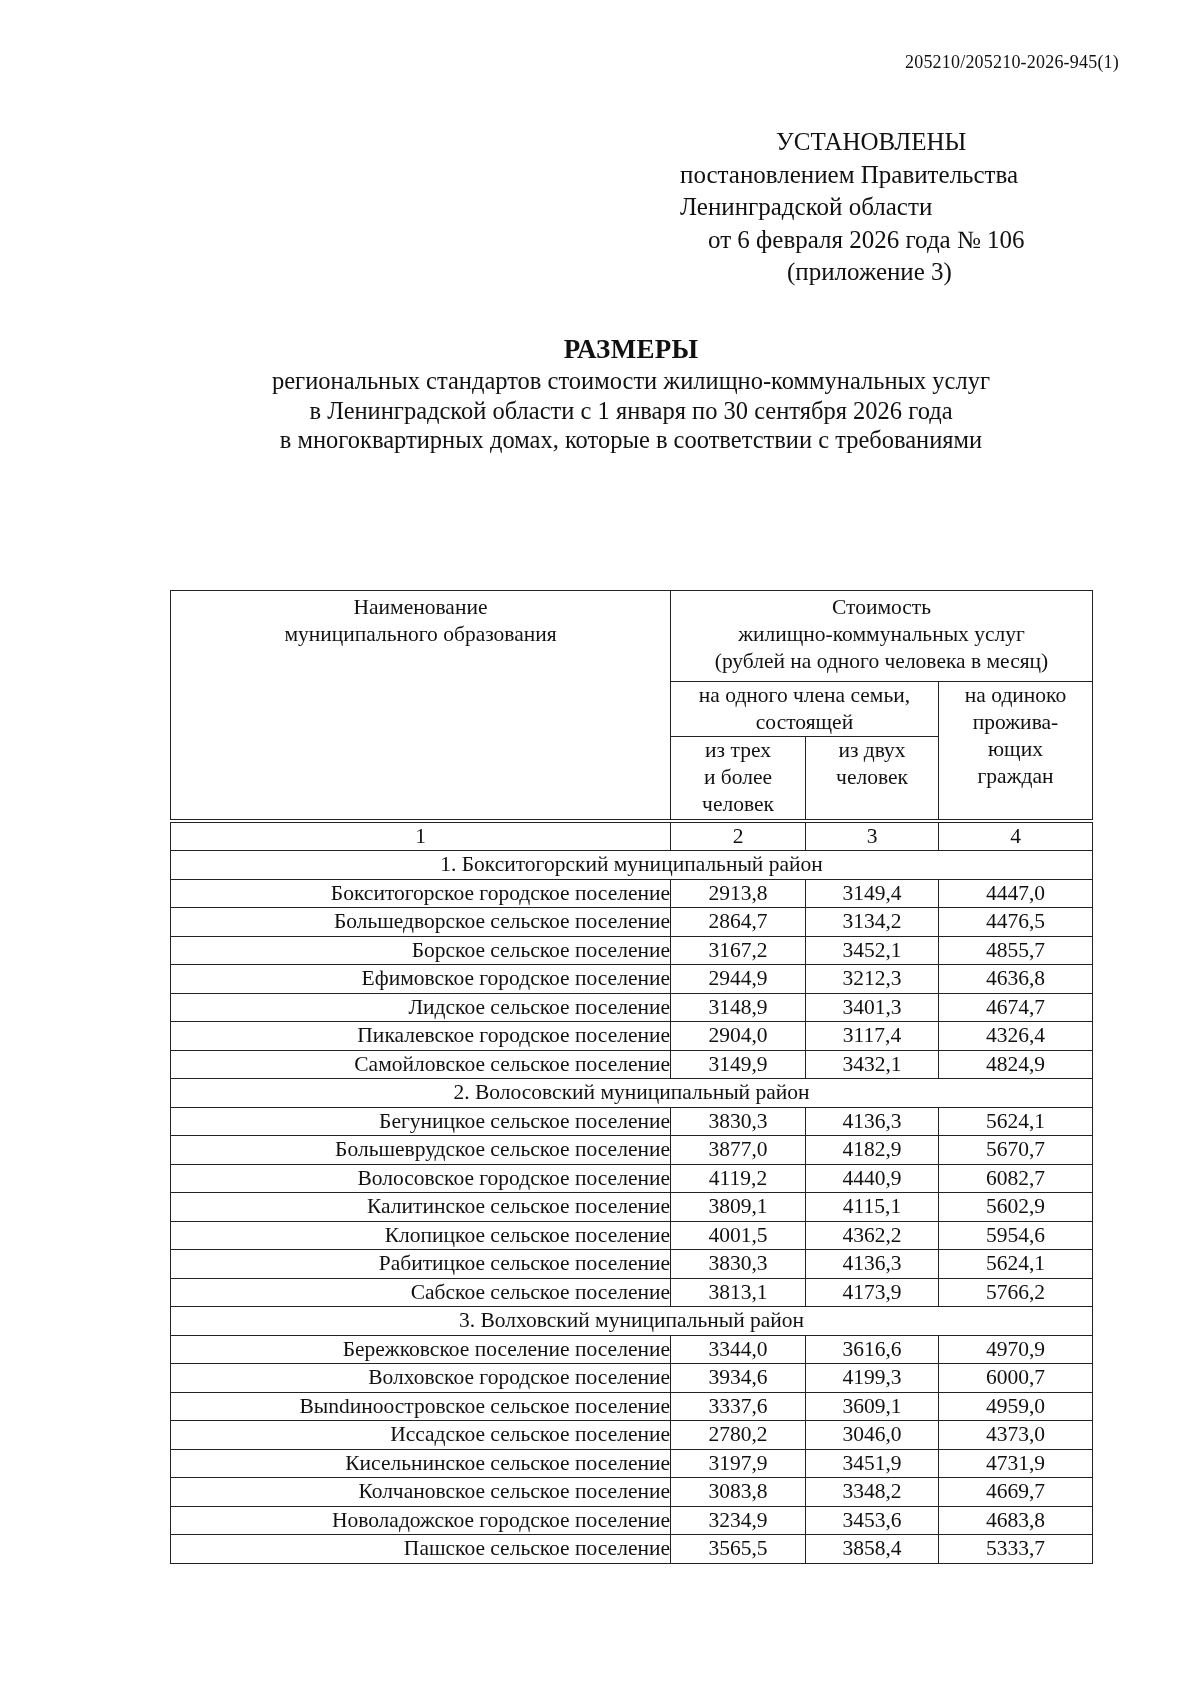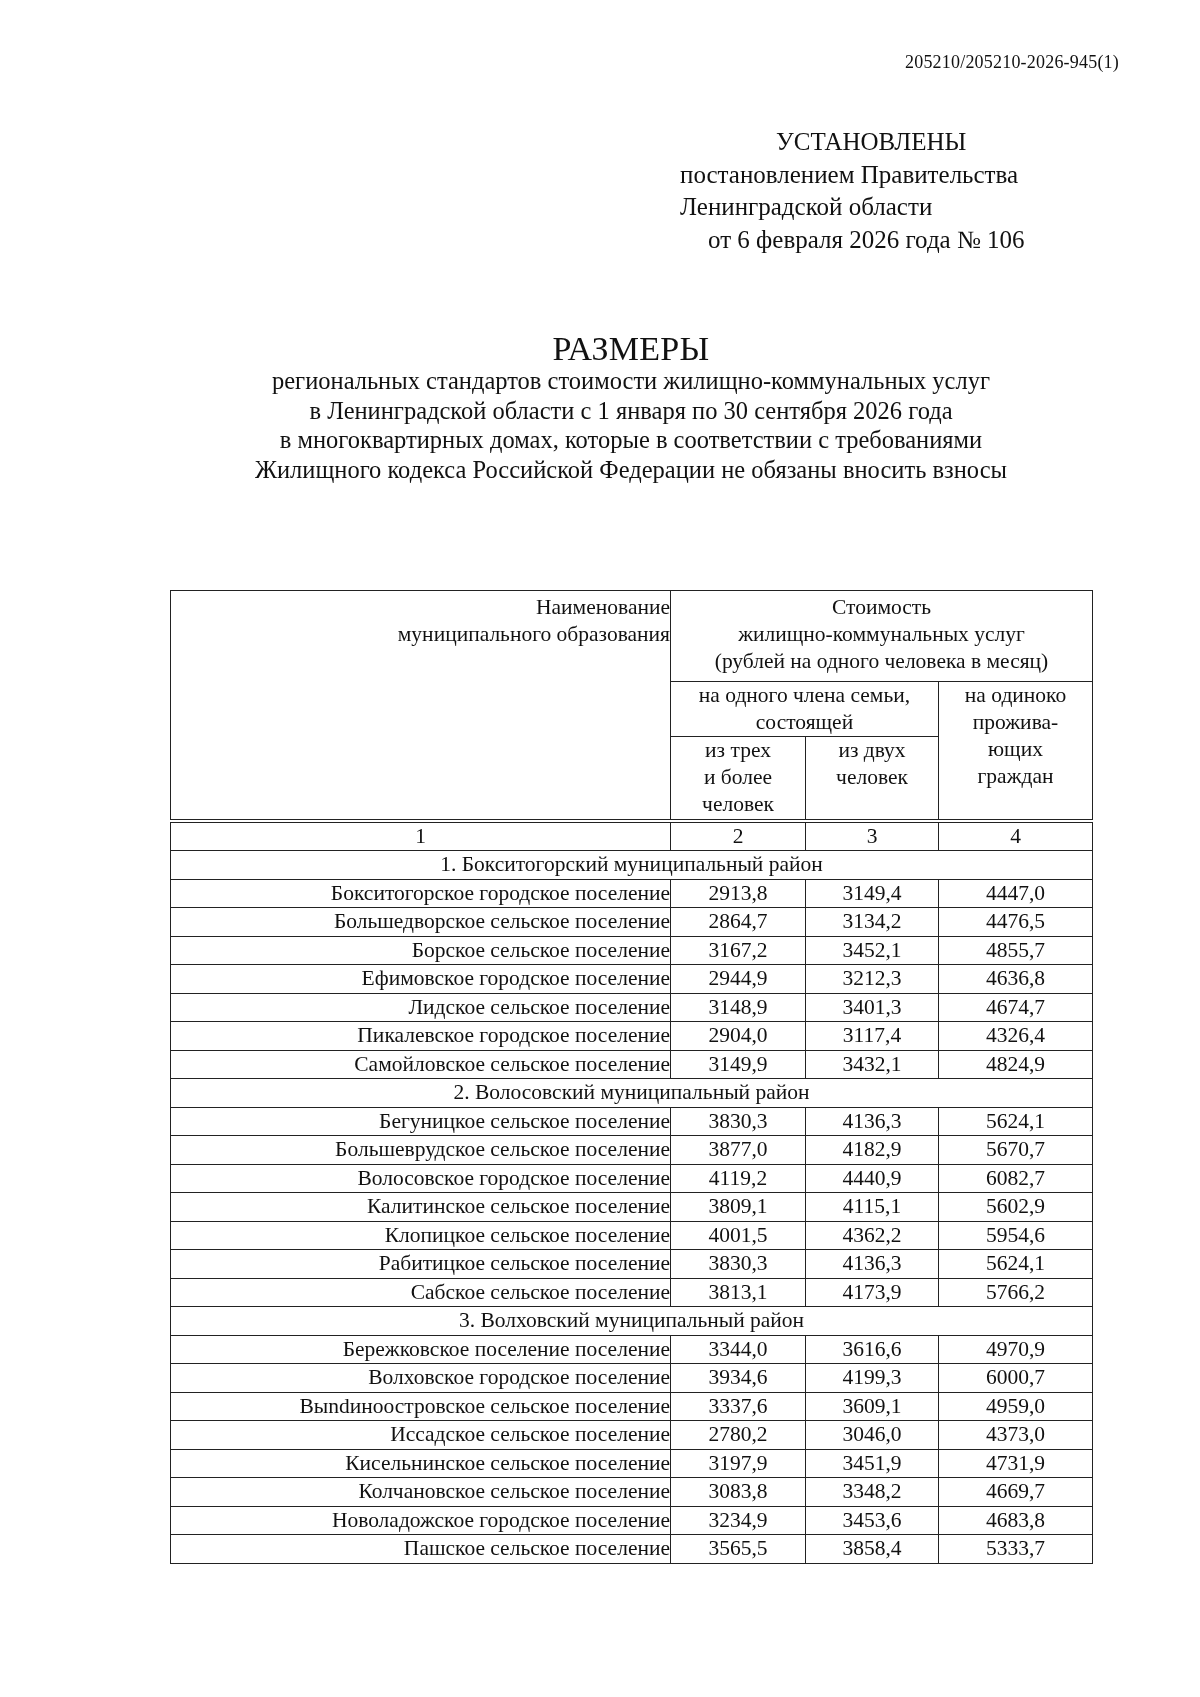--- a/index.html
+++ b/index.html
@@ -7,59 +7,59 @@
          font-family:"Liberation Serif","DejaVu Serif",serif; color:#111; }
   .docid { position:absolute; left:905px; top:52px; font-size:18px; letter-spacing:0.2px; }
   .approval { position:absolute; left:680px; top:126px; width:420px; font-size:25px; line-height:32.5px; }
   .approval .l { white-space:nowrap; }
   .approval .l0 { padding-left:96px; font-size:25px; }
   .approval .l1 { padding-left:0; }
   .approval .l2 { padding-left:0; }
   .approval .l3 { padding-left:4px;margin-left:24px; }
   .approval .l4 { padding-left:107px; }
   .title-block { position:absolute; left:170px; top:332px; width:922px; text-align:center; }
-  .title-block .main { font-size:34px; line-height:34px; letter-spacing:0.3px; }
+  .title-block .main { font-size:27px; line-height:34px; letter-spacing:0.3px;font-weight:bold; }
   .title-block .sub { font-size:24.5px; line-height:29.5px; white-space:nowrap; }
   table.rates { position:absolute; left:170px; top:590px; width:922px; border-collapse:collapse;
                 table-layout:fixed; font-size:21.5px; }
   table.rates td, table.rates th { border:1.4px solid #222; padding:0; font-weight:normal; }
   table.rates col.c1 { width:500px; }
   table.rates col.c2 { width:135px; }
   table.rates col.c3 { width:133px; }
   table.rates col.c4 { width:154px; }
   .hd { text-align:center; vertical-align:top; line-height:27px; }
-  .hd-name { padding-top:3px !important;text-align:right; }
+  .hd-name { padding-top:3px !important; }
   .hd-cost { padding-top:3px !important; }
   tr.h1 td { height:87px; }
   tr.h2 td { height:54px;margin-left:26px; }
   tr.h3 td { height:82px; }
   tr.numrow td { text-align:center; height:27px; line-height:27px; border-top:4px double #222 !important; }
   tr.district td { text-align:center; height:27.5px; line-height:27px; }
   tr.row td { height:27.5px; line-height:27px; }
   tr.row td.name { padding-left:8px; text-align:right; white-space:nowrap; overflow:hidden; }
   tr.row td.num { text-align:center; }
 </style>
 </head>
 <body>
 
 <div class="docid">205210/205210-2026-945(1)</div>
 
 <div class="approval">
   <div class="l l0">УСТАНОВЛЕНЫ</div>
   <div class="l l1">постановлением Правительства</div>
   <div class="l l2">Ленинградской области</div>
   <div class="l l3">от 6 февраля 2026 года № 106</div>
+  <div class="l l4">(приложение 3)</div>
 </div>
 
 <div class="title-block">
   <div class="main">РАЗМЕРЫ</div>
   <div class="sub">региональных стандартов стоимости жилищно-коммунальных услуг</div>
   <div class="sub">в Ленинградской области с 1 января по 30 сентября 2026 года</div>
   <div class="sub">в многоквартирных домах, которые в соответствии с требованиями</div>
-  <div class="sub">Жилищного кодекса Российской Федерации не обязаны вносить взносы</div>
 </div>
 
 <table class="rates">
   <colgroup>
       <col class="c1">
       <col class="c2">
       <col class="c3">
       <col class="c4">
     </colgroup>
   <thead>

